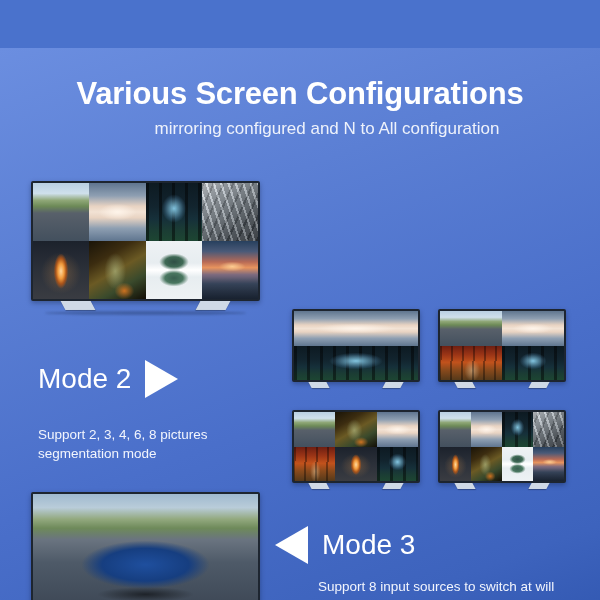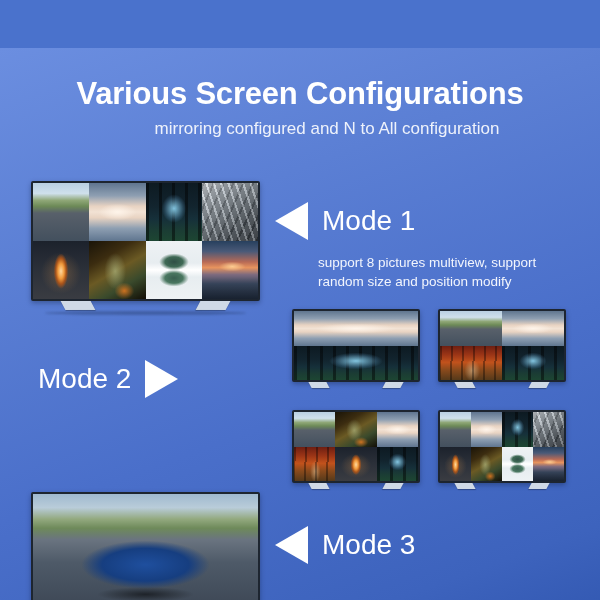--- a/index.html
+++ b/index.html
@@ -180,30 +180,26 @@
         <div class="pic pic-sunset"></div>
       </div>
     </div>
     <div class="legs" style="top:120px;">
       <div class="leg l"></div>
       <div class="leg r"></div>
     </div>
     <div class="base-shadow" style="top:130px;"></div>
   </div>
 
-  <div class="mode-head" id="m1-head">
-    <div class="tri left"></div>
-    <div class="mode-label">Mode 1</div>
-  </div>
-  <div class="mode-desc" id="m1-desc">support 8 pictures multiview, support random size and position modify</div>
 
   <div class="mode-head" id="m2-head">
     <div class="mode-label">Mode 2</div>
     <div class="tri right"></div>
   </div>
+  <div class="mode-desc" id="m2-desc">Support 2, 3, 4, 6, 8 pictures segmentation mode</div>
 
   <div class="tv" style="left:292px;top:261px;width:128px;height:73px;">
     <div class="panel">
       <div class="screen" style="grid-template-columns:1fr;grid-template-rows:repeat(2,1fr);">
         <div class="pic pic-cloud"></div>
         <div class="pic pic-forest"></div>
       </div>
     </div>
     <div class="legs" style="top:73px;">
       <div class="leg l" style="width:18px;height:6px;"></div>
@@ -274,14 +270,15 @@
       <div class="leg l"></div>
       <div class="leg r"></div>
     </div>
     <div class="base-shadow" style="top:128px;"></div>
   </div>
 
   <div class="mode-head" id="m3-head">
     <div class="tri left"></div>
     <div class="mode-label">Mode 3</div>
   </div>
+  <div class="mode-desc" id="m3-desc">Support 8 input sources to switch at will</div>
 
 </div>
 
 </body></html>

